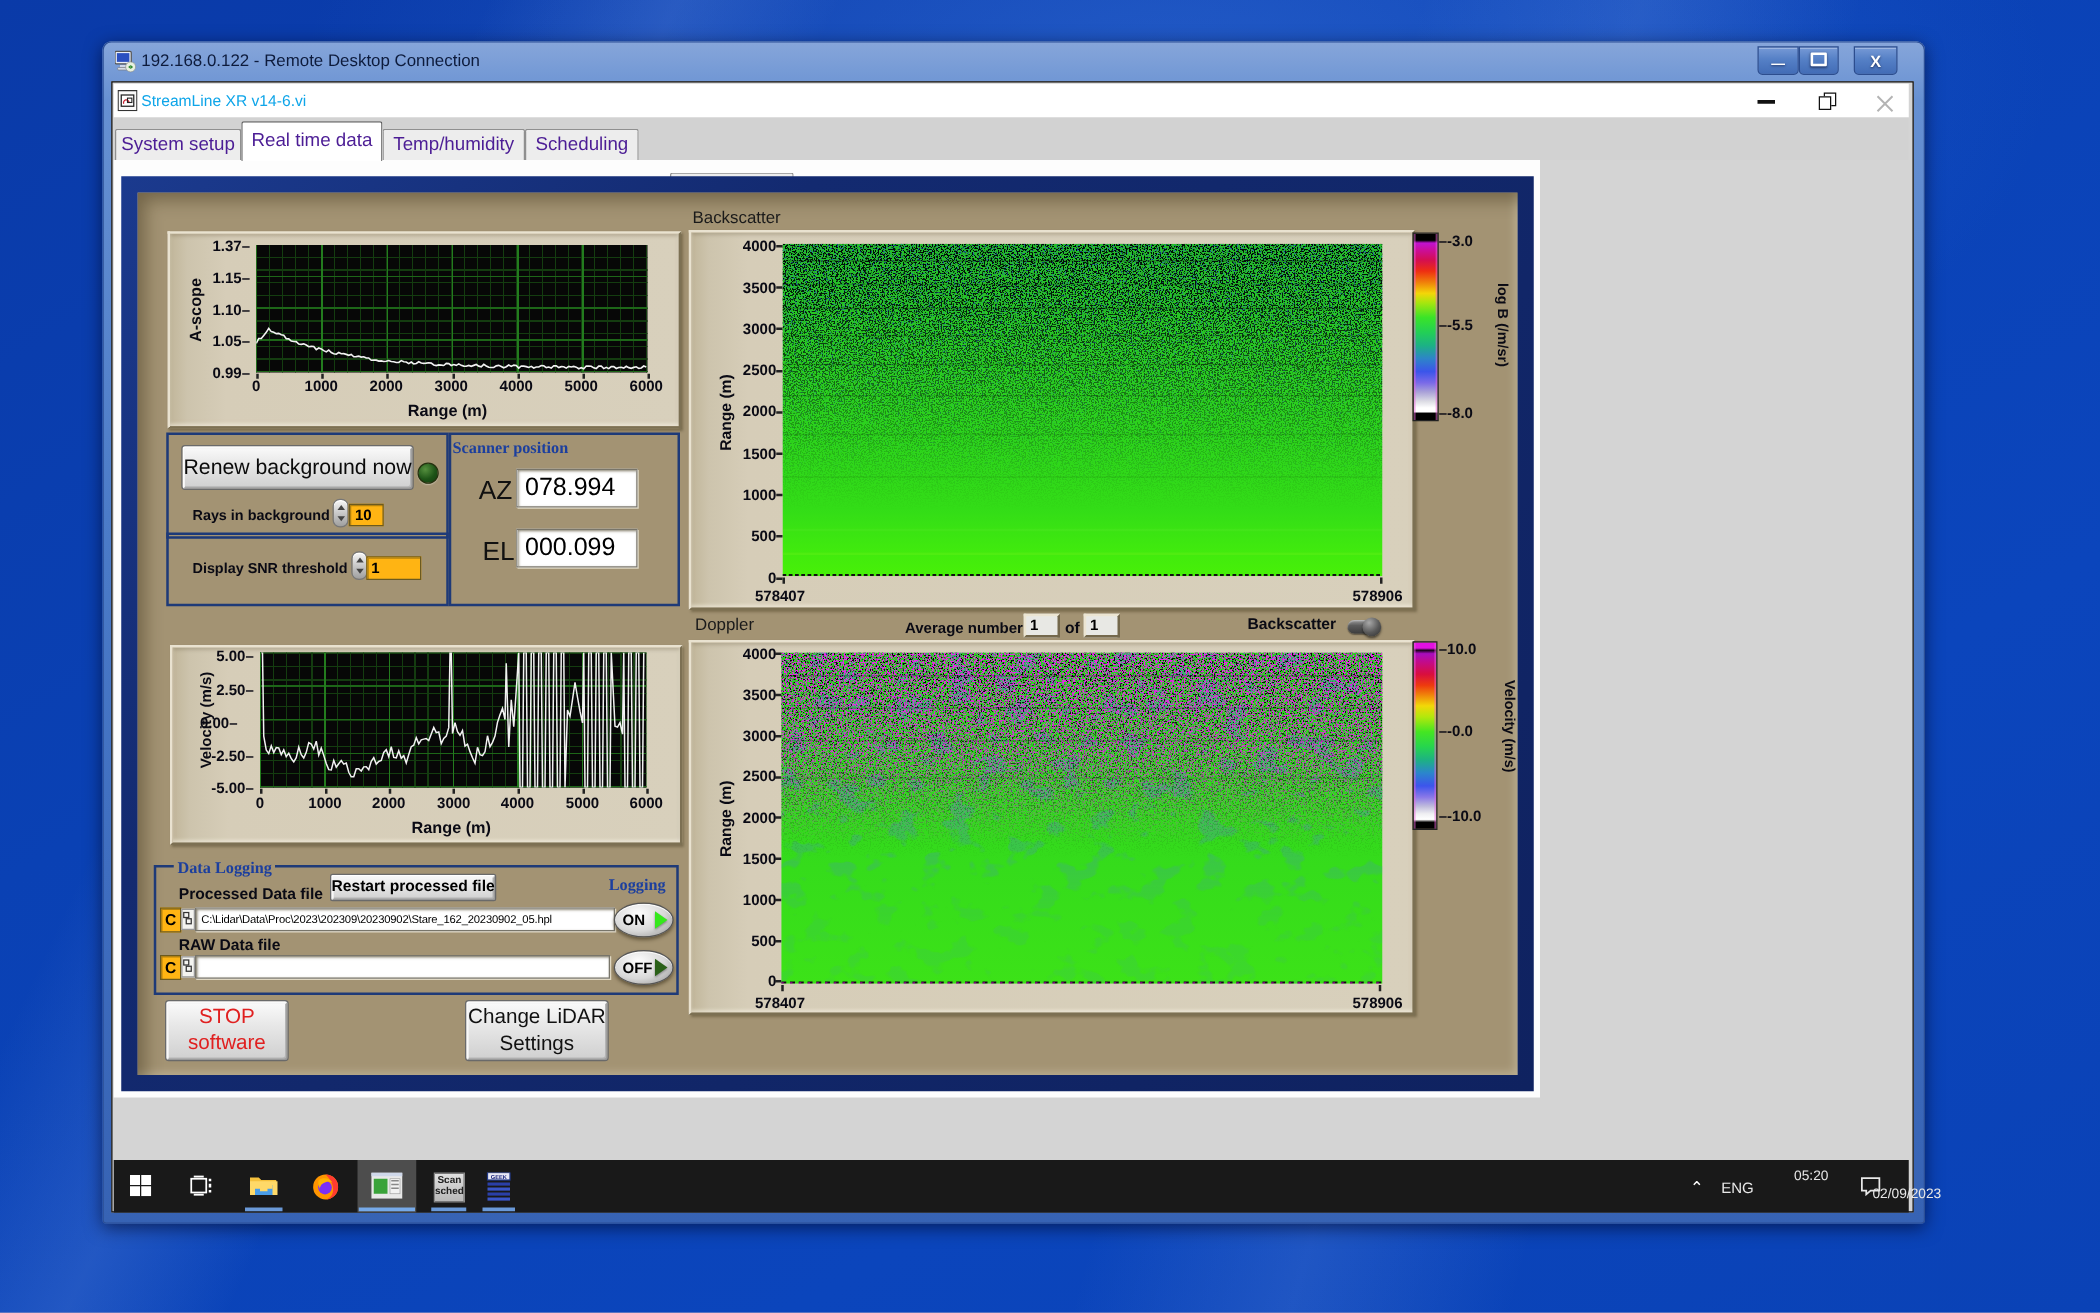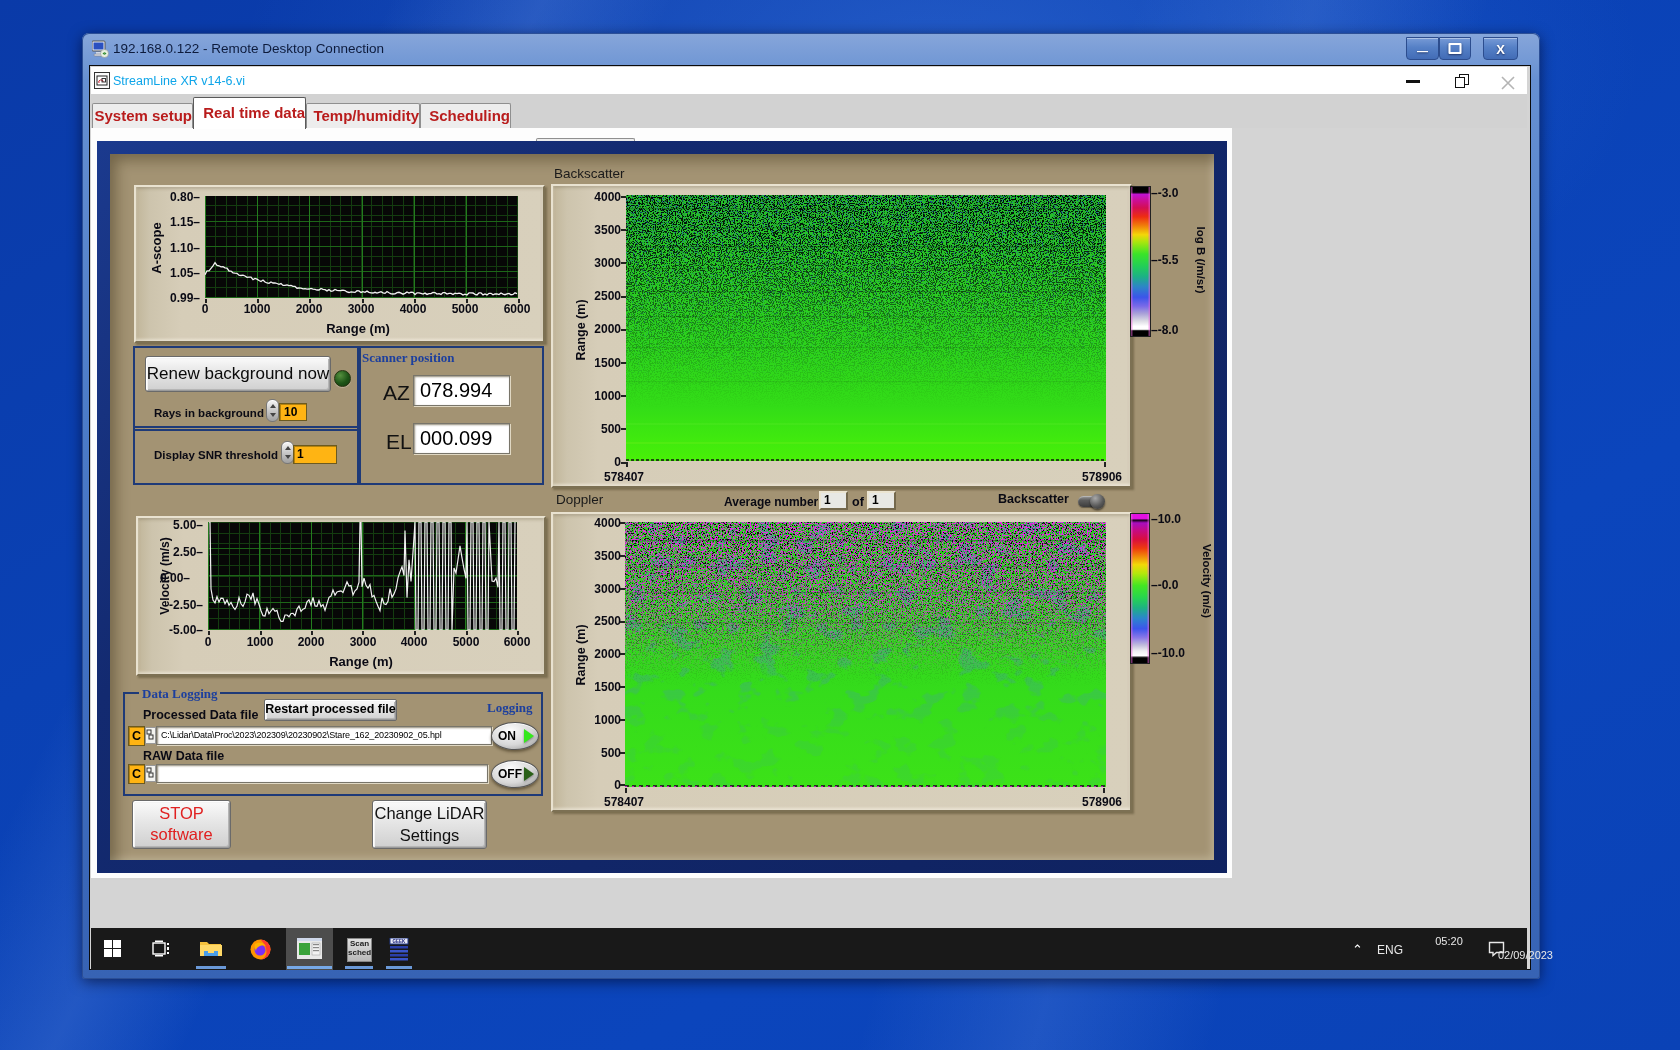--- a/index.html
+++ b/index.html
@@ -18,21 +18,21 @@
 #rdptitle{left:113px;top:41px;width:900px;height:18px;color:#0d1b3c;font-size:13.5px;}
 
 .rbtn{top:37px;height:21px;background:linear-gradient(180deg,#779ad6,#5580c6 45%,#426cb6);border:1px solid #2c4d8e;border-radius:0 0 4px 4px;box-shadow:inset 0 1px 0 rgba(255,255,255,0.4);}
 .rbtn .g{position:absolute;left:50%;top:50%;transform:translate(-50%,-50%);color:#fff;font-weight:bold;font-family:"Liberation Sans",sans-serif;text-shadow:0 1px 2px rgba(0,0,30,0.6);}
 
 #vi{left:89px;top:65px;width:1440px;height:903px;background:#d4d4d4;border:1px solid #0a0a0a;}
 #vititle{left:91px;top:67px;width:1436px;height:27px;background:#ffffff;}
 #vititletx{left:113px;top:74px;font-size:12.5px;color:#0ea5e9;}
 #tabbar{left:91px;top:94px;width:1436px;height:34px;background:#d2d2d2;}
 #page{left:91px;top:128px;width:1141px;height:750px;background:#fdfdfd;}
-.tab{top:103px;height:24px;background:#ededed;border:1px solid #8f8f8f;border-bottom:none;border-radius:2px 2px 0 0;color:#b91c1c;font-weight:bold;font-size:15px;text-align:right;line-height:24px;}
+.tab{top:103px;height:24px;background:#ededed;border:1px solid #8f8f8f;border-bottom:none;border-radius:2px 2px 0 0;color:#4c1d95;font-weight:normal;font-size:15px;text-align:center;line-height:24px;}
 #tabactive{top:97px;height:31px;background:#ffffff;z-index:3;border-color:#5a5a5a;}
 
 #frame{left:97px;top:141px;width:1130px;height:732px;background:#152d76;
 background:linear-gradient(135deg,#1b3a8e 0%,#132a70 30%,#0f2260 100%);}
 #panel{left:110px;top:154px;width:1104px;height:706px;background:#a39373;
 box-shadow:inset 10px 10px 14px -4px rgba(40,30,5,0.38), inset -4px -4px 8px -2px rgba(255,250,230,0.28);}
 
 .cont{background:linear-gradient(90deg,#c1b69a 0px,#cdc4ad 14px,#d6cdb8 45px,#d8d0bc 100%);border:2px solid;border-color:#e9e2d0 #7c7053 #7c7053 #e9e2d0;box-shadow:inset 0 -2px 3px rgba(255,252,240,.5), inset 0 2px 3px rgba(90,80,50,.25), 1.5px 1.5px 2px rgba(50,40,15,.35);}
 
 .plot{background:#070707;}
@@ -111,21 +111,21 @@
 <div class="abs plot" style="left:205px;top:196px;width:313px;height:102px;
 background:
  repeating-linear-gradient(90deg, #237c1e 0 1px, transparent 1px 52.2px),
  repeating-linear-gradient(0deg, #1d6618 0 1px, transparent 1px 25.5px),
  repeating-linear-gradient(0deg, #143c10 0 1px, transparent 1px 10.2px),
  repeating-linear-gradient(90deg, #143c10 0 1px, transparent 1px 10.4px),
  #070707;"></div>
 <svg class="abs" style="left:205px;top:196px" width="313" height="102" viewBox="0 0 313 102">
  <polyline points="0,78.7 2,74.8 4,74.8 6,72.4 8,69.9 10,66.7 12,69.3 14,69.8 16,70.9 18,70.7 20,71.8 22,72.2 24,75.0 26,75.1 28,76.8 30,77.2 32,77.3 34,79.2 36,79.5 38,79.1 40,80.0 42,81.4 44,81.1 46,81.2 48,83.7 50,82.4 52,83.1 54,84.5 56,85.5 58,84.0 60,86.0 62,87.0 64,87.4 66,86.0 68,87.0 70,86.9 72,87.5 74,88.3 76,87.6 78,89.4 80,89.3 82,88.9 84,89.7 86,89.4 88,90.4 90,90.4 92,92.2 94,92.0 96,92.1 98,92.9 100,92.7 102,93.2 104,93.0 106,92.4 108,93.2 110,93.4 112,94.0 114,94.0 116,92.5 118,93.4 120,93.6 122,94.9 124,93.6 126,95.2 128,94.8 130,93.4 132,94.4 134,94.7 136,94.5 138,94.2 140,94.5 142,96.0 144,96.5 146,95.9 148,96.1 150,96.4 152,94.7 154,94.9 156,96.4 158,95.6 160,96.3 162,95.1 164,96.3 166,96.9 168,97.0 170,96.3 172,97.1 174,96.3 176,95.6 178,96.9 180,97.4 182,95.5 184,96.8 186,97.8 188,98.0 190,97.9 192,96.7 194,96.3 196,97.2 198,98.2 200,97.4 202,96.0 204,97.1 206,96.1 208,96.4 210,98.5 212,96.8 214,96.9 216,97.3 218,98.0 220,97.1 222,98.4 224,97.6 226,97.6 228,96.4 230,96.6 232,98.1 234,97.6 236,98.4 238,96.6 240,96.7 242,98.1 244,97.3 246,97.4 248,98.5 250,97.1 252,97.6 254,97.1 256,97.7 258,99.0 260,98.2 262,99.0 264,96.8 266,96.9 268,97.0 270,98.3 272,98.9 274,96.9 276,96.8 278,98.9 280,97.9 282,98.9 284,97.3 286,97.3 288,98.8 290,98.0 292,97.8 294,98.5 296,97.0 298,98.1 300,98.7 302,97.9 304,97.4 306,98.7 308,98.4 310,96.8 312,97.6" fill="none" stroke="#f2f2f2" stroke-width="1.3"></polyline>
 </svg>
-<div class="abs gnum" style="left:160px;top:190px;width:40px;text-align:right">0.80–</div>
+<div class="abs gnum" style="left:160px;top:190px;width:40px;text-align:right">1.37–</div>
 <div class="abs gnum" style="left:160px;top:215px;width:40px;text-align:right">1.15–</div>
 <div class="abs gnum" style="left:160px;top:241px;width:40px;text-align:right">1.10–</div>
 <div class="abs gnum" style="left:160px;top:266px;width:40px;text-align:right">1.05–</div>
 <div class="abs gnum" style="left:160px;top:291px;width:40px;text-align:right">0.99–</div>
 <div class="abs gnum" style="left:200px;top:302px;width:10px;text-align:center">0</div>
 <div class="abs gnum" style="left:237px;top:302px;width:40px;text-align:center">1000</div>
 <div class="abs gnum" style="left:289px;top:302px;width:40px;text-align:center">2000</div>
 <div class="abs gnum" style="left:341px;top:302px;width:40px;text-align:center">3000</div>
 <div class="abs gnum" style="left:393px;top:302px;width:40px;text-align:center">4000</div>
 <div class="abs gnum" style="left:445px;top:302px;width:40px;text-align:center">5000</div>

